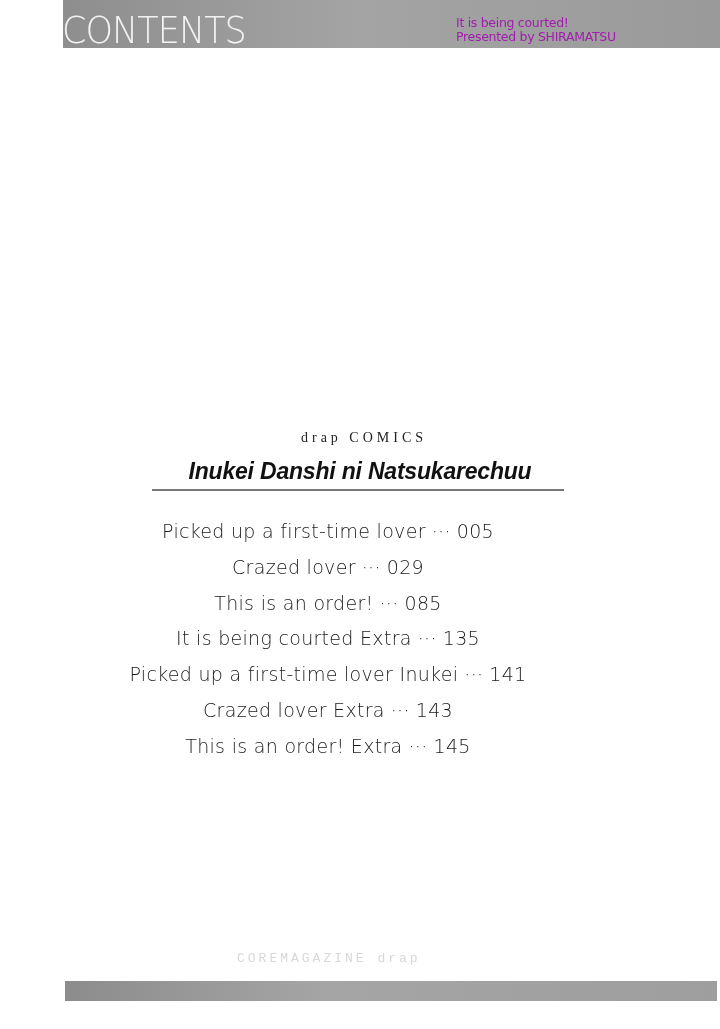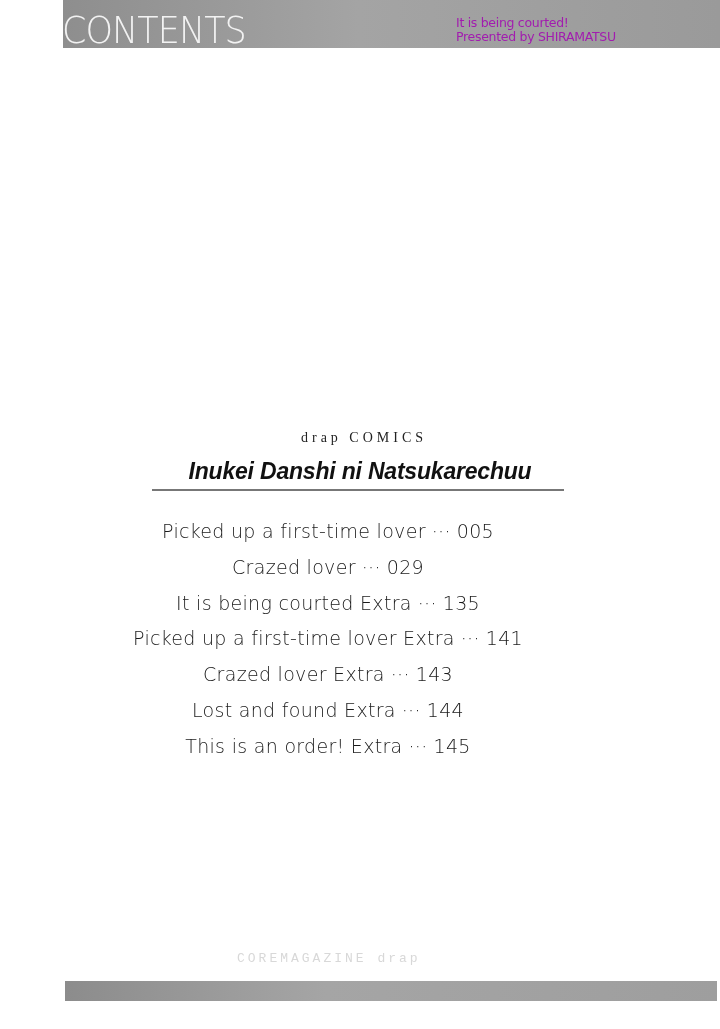--- a/index.html
+++ b/index.html
@@ -59,21 +59,21 @@
   <div>Presented by SHIRAMATSU</div>
 </div>
 
 <div class="imprint">drap COMICS</div>
 <div class="book-title">Inukei Danshi ni Natsukarechuu</div>
 <div class="title-rule"></div>
 
 <div class="toc">
   <div class="toc-row"><span>Picked up a first-time lover</span><span class="sep">···</span><span>005</span></div>
   <div class="toc-row"><span>Crazed lover</span><span class="sep">···</span><span>029</span></div>
+  <div class="toc-row"><span>This is an order!</span><span class="sep">···</span><span>085</span></div>
   <div class="toc-row"><span>It is being courted Extra</span><span class="sep">···</span><span>135</span></div>
-  <div class="toc-row"><span>Picked up a first-time lover Extra</span><span class="sep">···</span><span>141</span></div>
+  <div class="toc-row"><span>Picked up a first-time lover Inukei</span><span class="sep">···</span><span>141</span></div>
   <div class="toc-row"><span>Crazed lover Extra</span><span class="sep">···</span><span>143</span></div>
-  <div class="toc-row"><span>Lost and found Extra</span><span class="sep">···</span><span>144</span></div>
   <div class="toc-row"><span>This is an order! Extra</span><span class="sep">···</span><span>145</span></div>
 </div>
 
 <div class="footer-band"></div>
 <div class="footer-text">COREMAGAZINE drap</div>
 
 </body></html>

